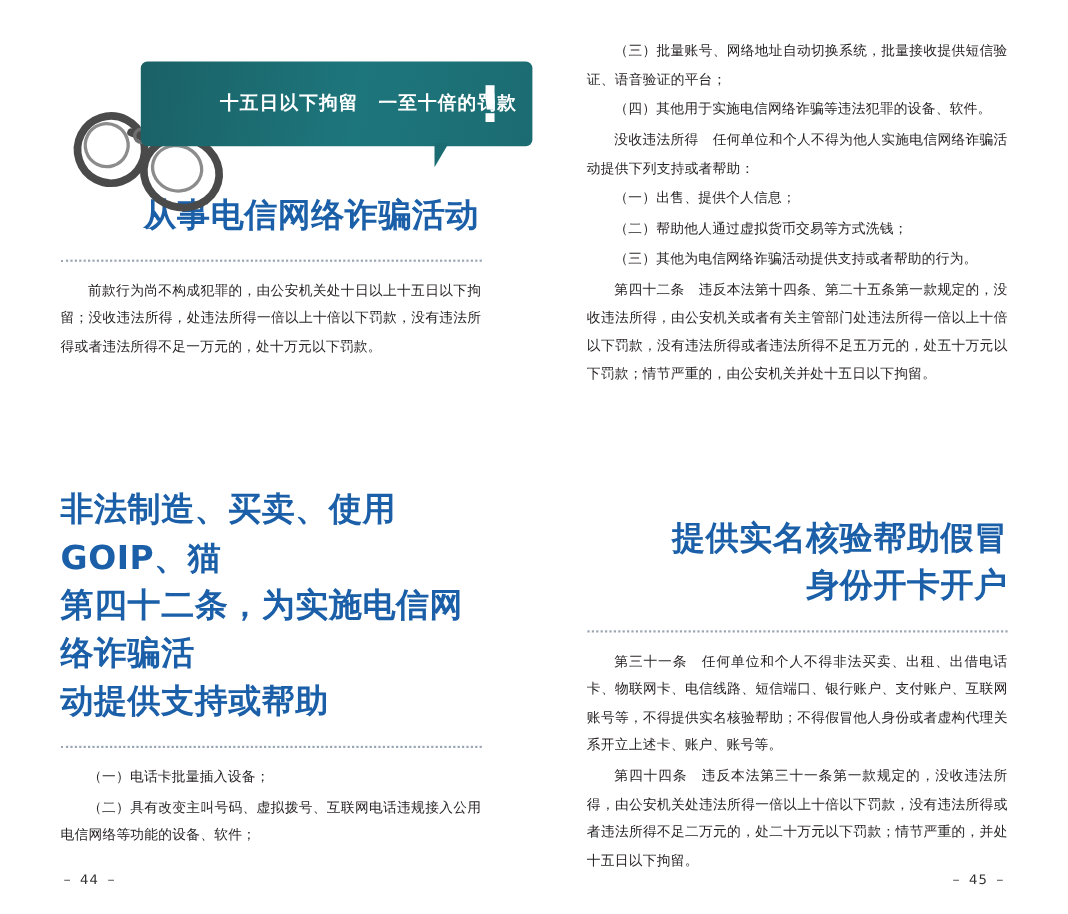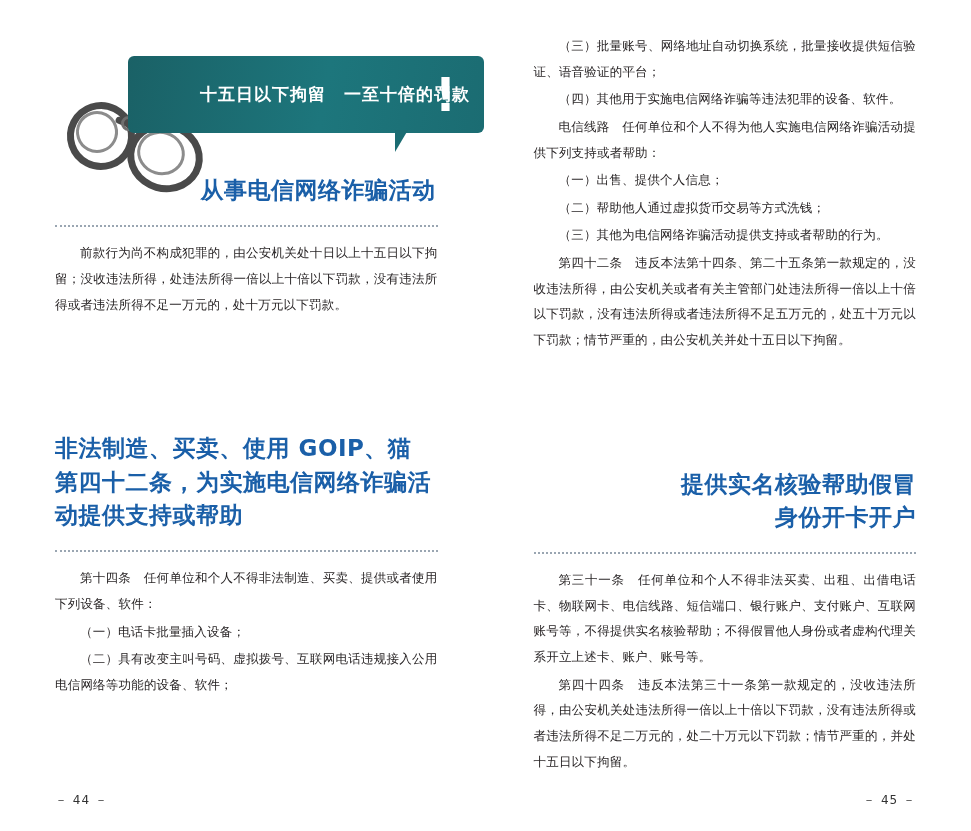--- a/index.html
+++ b/index.html
@@ -145,21 +145,21 @@
     top: 22px;
     width: 9px;
     height: 9px;
     border: 3px solid #6f6f6f;
     border-radius: 50%;
   }
 
   
   h2.section-title {
     margin: 0;
-    font-size: 23px;
+    font-size: 30px;
     font-weight: bold;
     color: #1a5fa8;
     line-height: 1.45;
     letter-spacing: 0.5px;
   }
   .title-right {
     text-align: right;
   }
   .title-left {
     text-align: left;
@@ -236,32 +236,31 @@
     <div class="gap-lg"></div>
 
     <h2 class="section-title title-left">
       <span>非法制造、买卖、使用 GOIP、猫</span><br>
       <span>第四十二条，为实施电信网络诈骗活</span><br>
       <span>动提供支持或帮助</span>
     </h2>
 
     <div class="dotted-rule"></div>
 
-    <p class="body indent">第十四条　任何单位和个人不得非法制造、买卖、提供或者使用下列设备、软件：</p>
     <p class="body indent">（一）电话卡批量插入设备；</p>
     <p class="body indent">（二）具有改变主叫号码、虚拟拨号、互联网电话违规接入公用电信网络等功能的设备、软件；</p>
 
     <div class="folio folio-left">－ 44 －</div>
   </div>
 
   <div class="page page-right">
 
     <p class="body indent">（三）批量账号、网络地址自动切换系统，批量接收提供短信验证、语音验证的平台；</p>
     <p class="body indent">（四）其他用于实施电信网络诈骗等违法犯罪的设备、软件。</p>
-    <p class="body indent">电信线路　任何单位和个人不得为他人实施电信网络诈骗活动提供下列支持或者帮助：</p>
+    <p class="body indent">没收违法所得　任何单位和个人不得为他人实施电信网络诈骗活动提供下列支持或者帮助：</p>
     <p class="body indent">（一）出售、提供个人信息；</p>
     <p class="body indent">（二）帮助他人通过虚拟货币交易等方式洗钱；</p>
     <p class="body indent">（三）其他为电信网络诈骗活动提供支持或者帮助的行为。</p>
     <p class="body indent">第四十二条　违反本法第十四条、第二十五条第一款规定的，没收违法所得，由公安机关或者有关主管部门处违法所得一倍以上十倍以下罚款，没有违法所得或者违法所得不足五万元的，处五十万元以下罚款；情节严重的，由公安机关并处十五日以下拘留。</p>
 
     <div class="gap-lg"></div>
 
     <h2 class="section-title title-right">
       <span>提供实名核验帮助假冒</span><br>
       <span>身份开卡开户</span>

